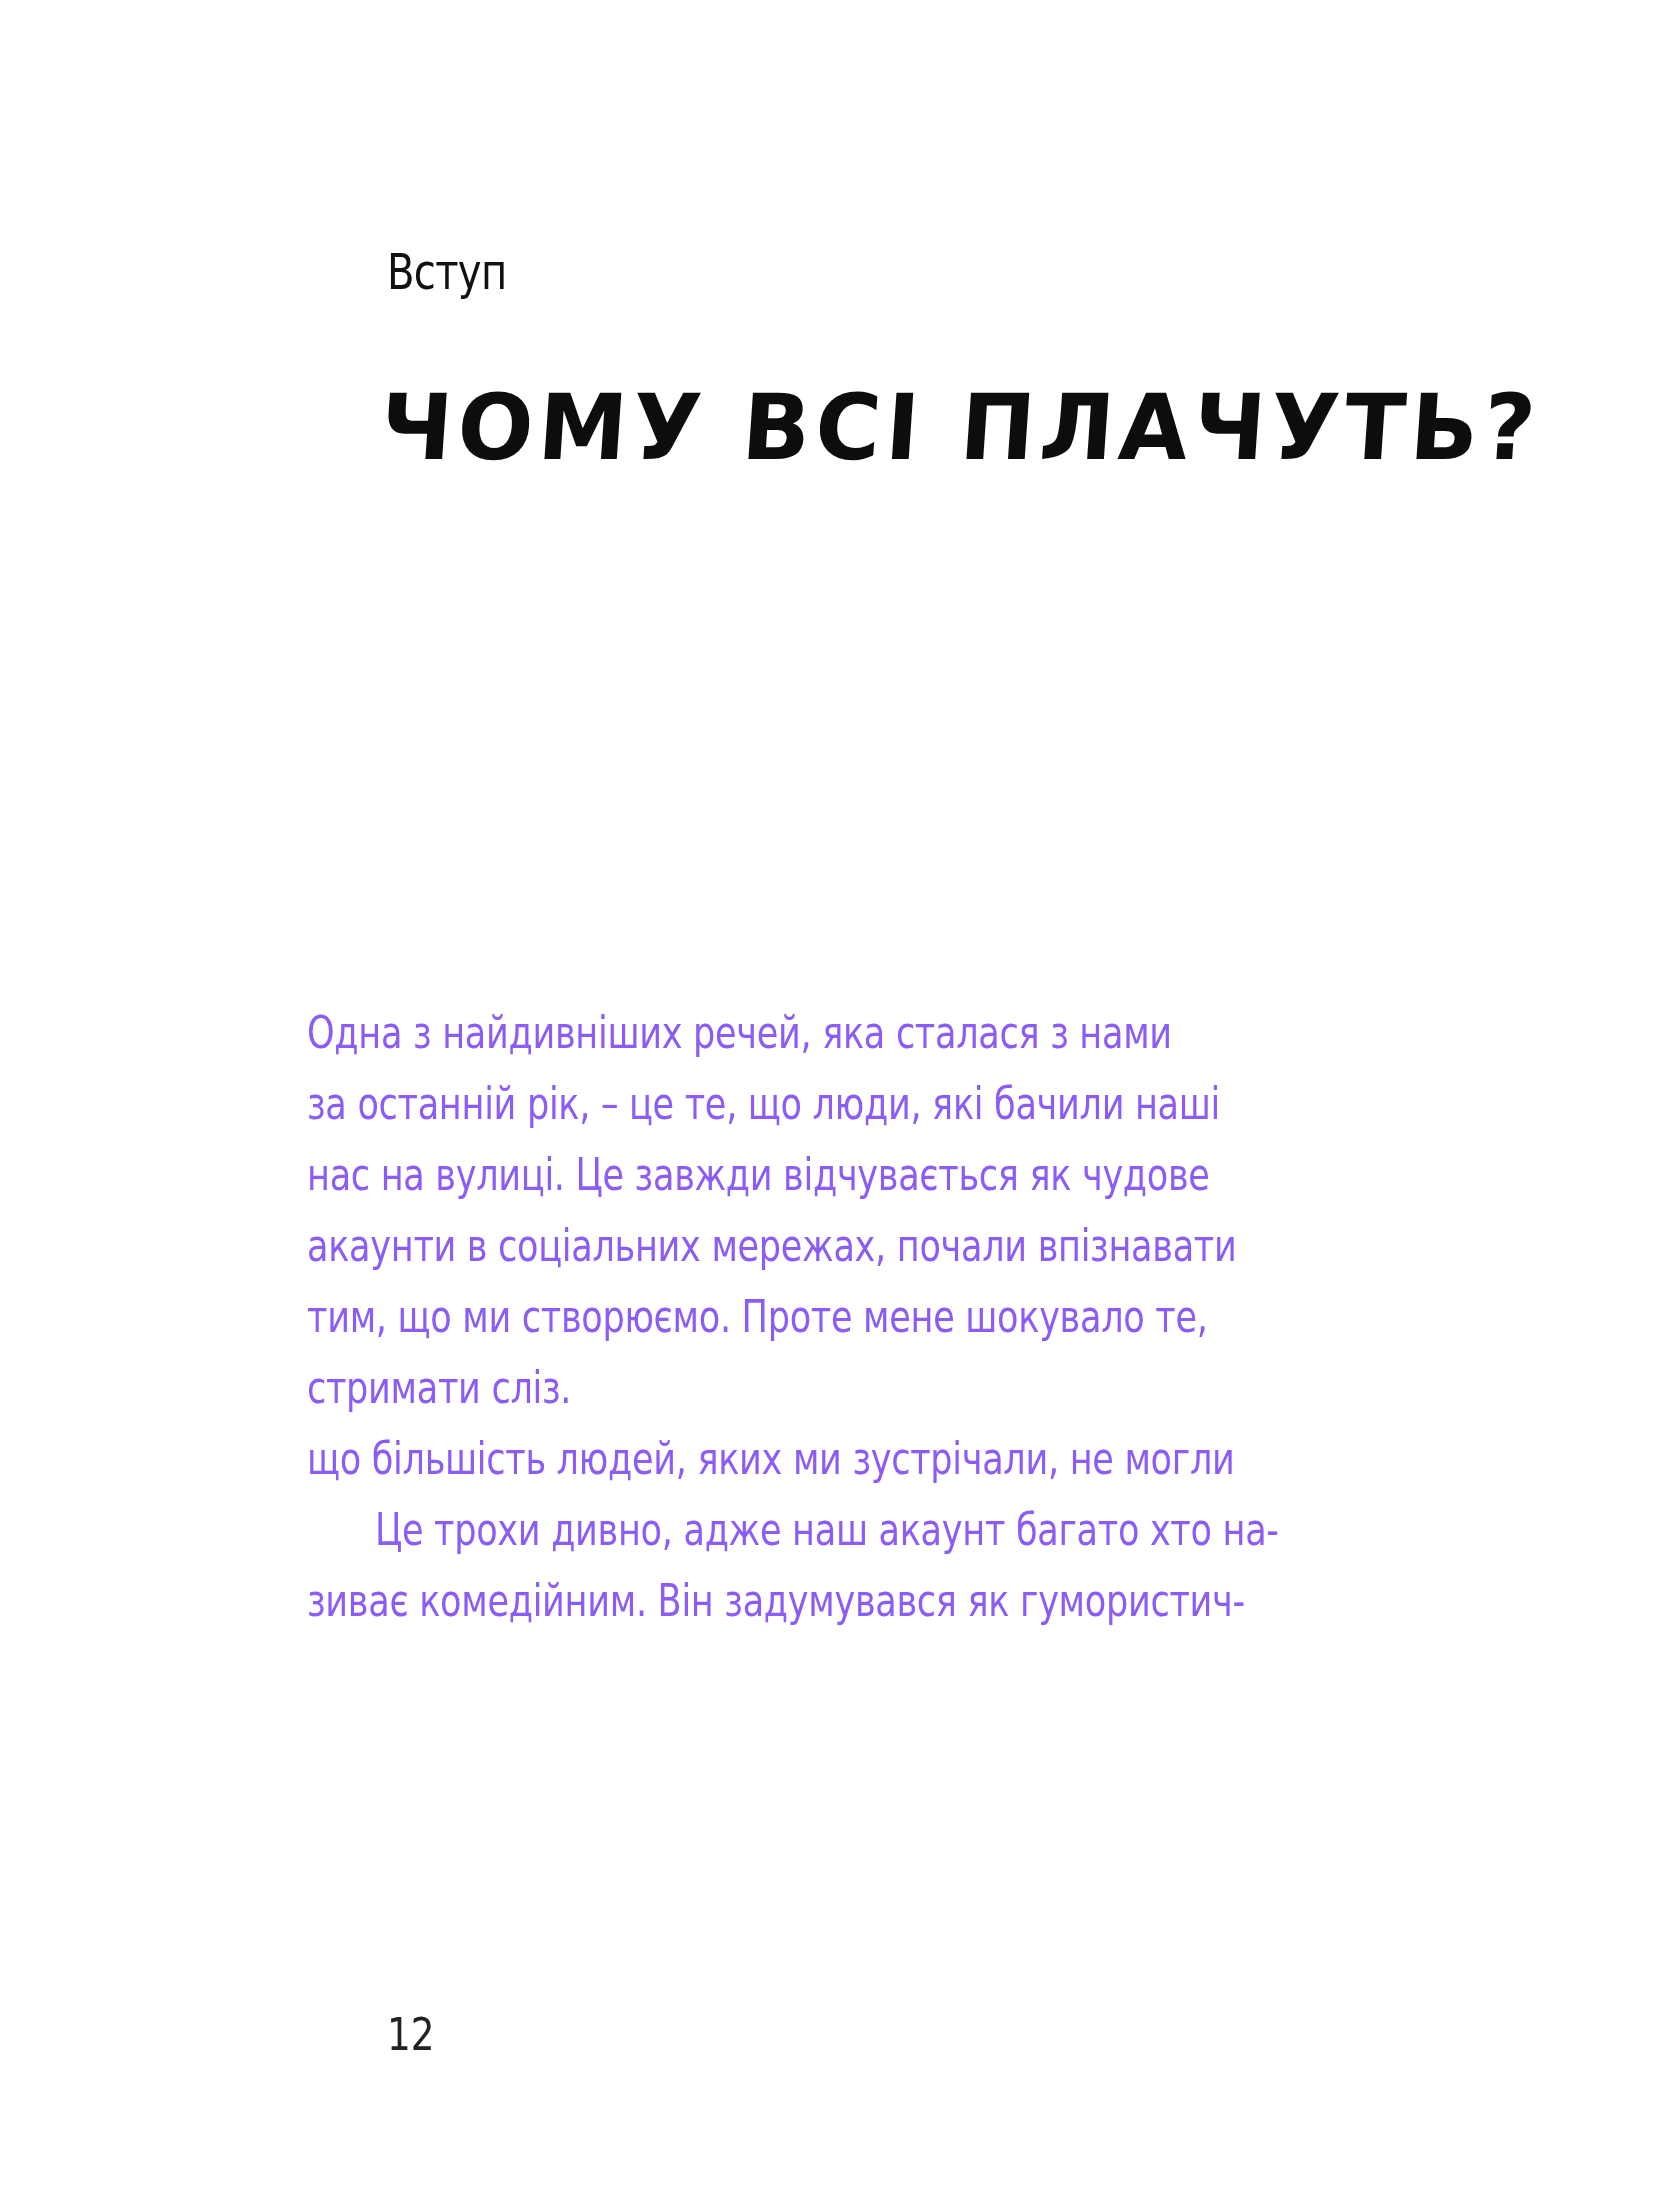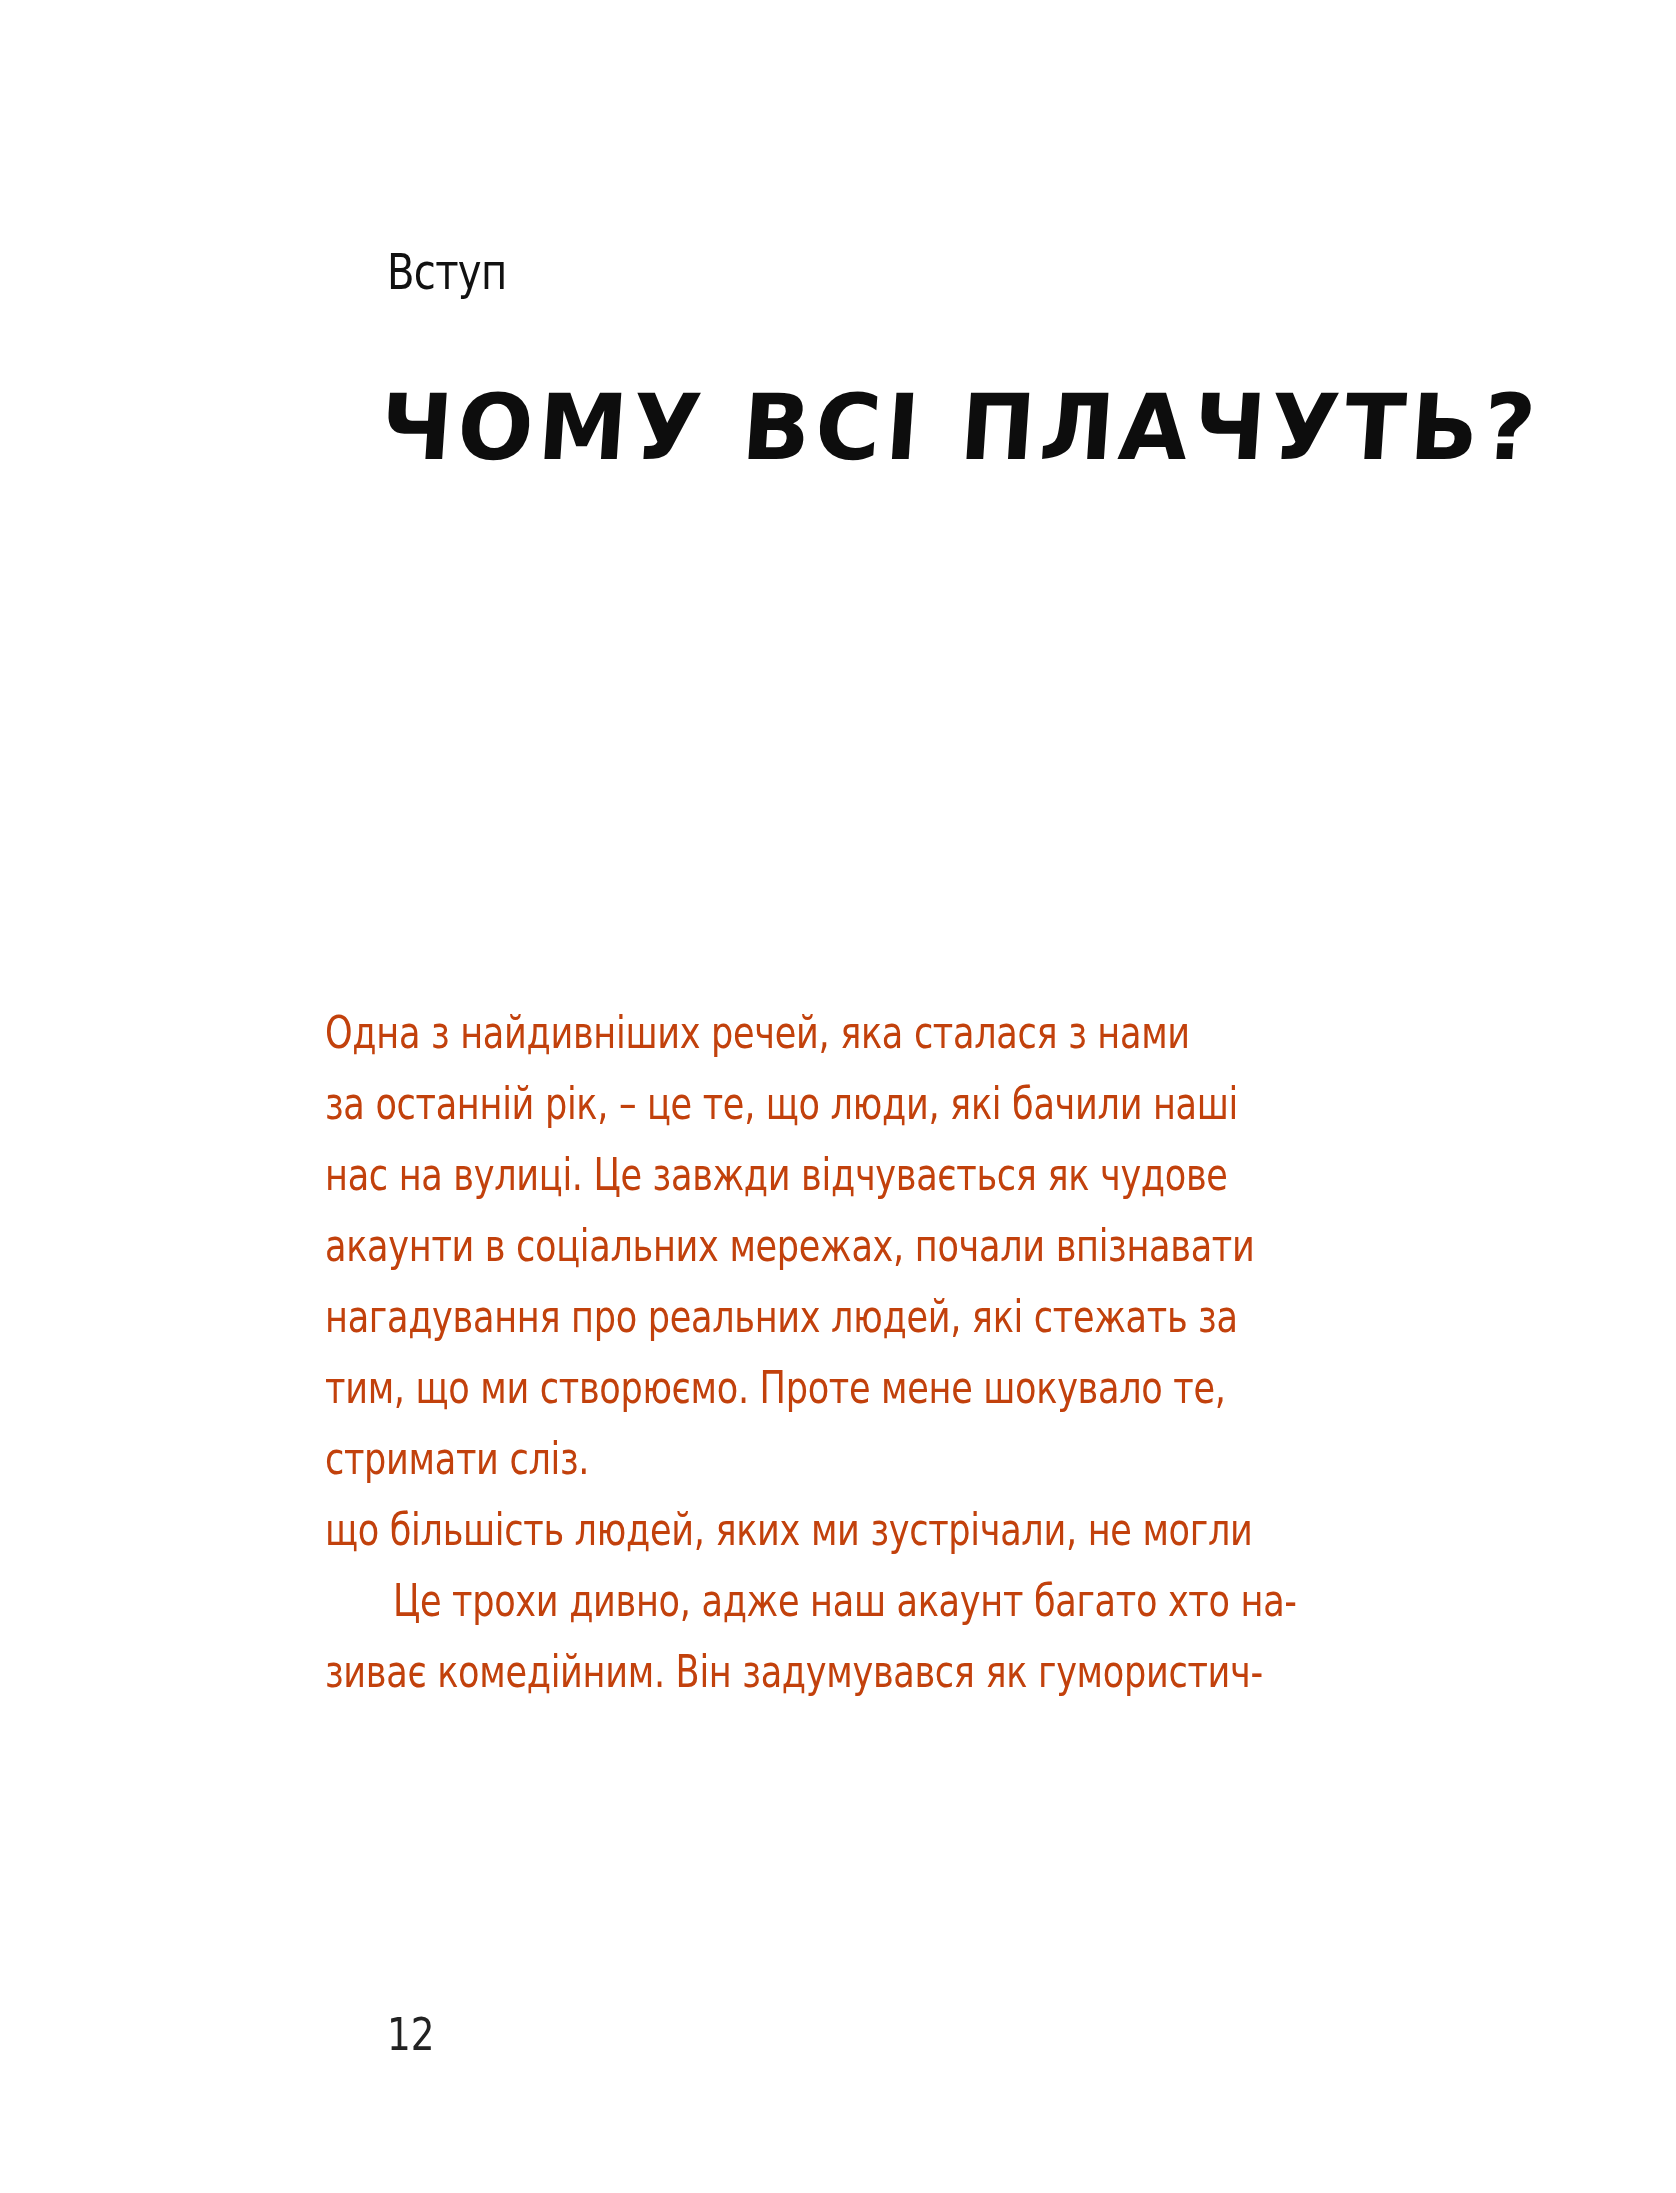--- a/index.html
+++ b/index.html
@@ -11,23 +11,23 @@
     letter-spacing: -0.9px; transform: scaleX(0.82); transform-origin: left top;
     color: #111111; margin: 0;
   }
   .chapter-title {
     position: absolute; left: 384px; top: 354px;
     font-family: "DejaVu Sans", sans-serif; font-size: 91px; font-weight: bold;
     letter-spacing: 5.2px; text-transform: uppercase; color: #0d0d0d; margin: 0;
     transform: scaleX(0.98) skewX(-4deg); transform-origin: left top; white-space: nowrap;
   }
   .body-text {
-    position: absolute; left: 325px; top: 976px; width: 1131px;
+    position: absolute; left: 307px; top: 976px; width: 1131px;
     font-family: "DejaVu Sans", sans-serif; font-size: 45px; line-height: 71px;
-    color: #c2410c;
+    color: #8b5cf6;
   }
   .line {
     display: block; white-space: nowrap; transform-origin: left top;
     letter-spacing: -0.4px;
   }
   .line.indent { padding-left: 68px; }
   .line .sq { display: inline-block; transform: scaleX(0.78); transform-origin: left center; width: 128.2%; }
   .page-number {
     position: absolute; left: 387px; top: 1988px;
     font-family: "DejaVu Sans", sans-serif; font-size: 44px; color: #222222;
@@ -42,21 +42,20 @@
   <div class="chapter-label">Вступ</div>
 
   <h1 class="chapter-title">Чому всі плачуть?</h1>
 
   <div class="body-text">
     <div>
       <span class="line"><span class="sq">Одна з найдивніших речей, яка сталася з нами</span></span>
       <span class="line"><span class="sq">за останній рік, – це те, що люди, які бачили наші</span></span>
       <span class="line"><span class="sq">нас на вулиці. Це завжди відчувається як чудове</span></span>
       <span class="line"><span class="sq">акаунти в соціальних мережах, почали впізнавати</span></span>
-      <span class="line"><span class="sq">нагадування про реальних людей, які стежать за</span></span>
       <span class="line"><span class="sq">тим, що ми створюємо. Проте мене шокувало те,</span></span>
       <span class="line"><span class="sq">стримати сліз.</span></span>
       <span class="line"><span class="sq">що більшість людей, яких ми зустрічали, не могли</span></span>
     </div>
     <div>
       <span class="line indent"><span class="sq">Це трохи дивно, адже наш акаунт багато хто на-</span></span>
       <span class="line"><span class="sq">зиває комедійним. Він задумувався як гумористич-</span></span>
     </div>
   </div>
 

